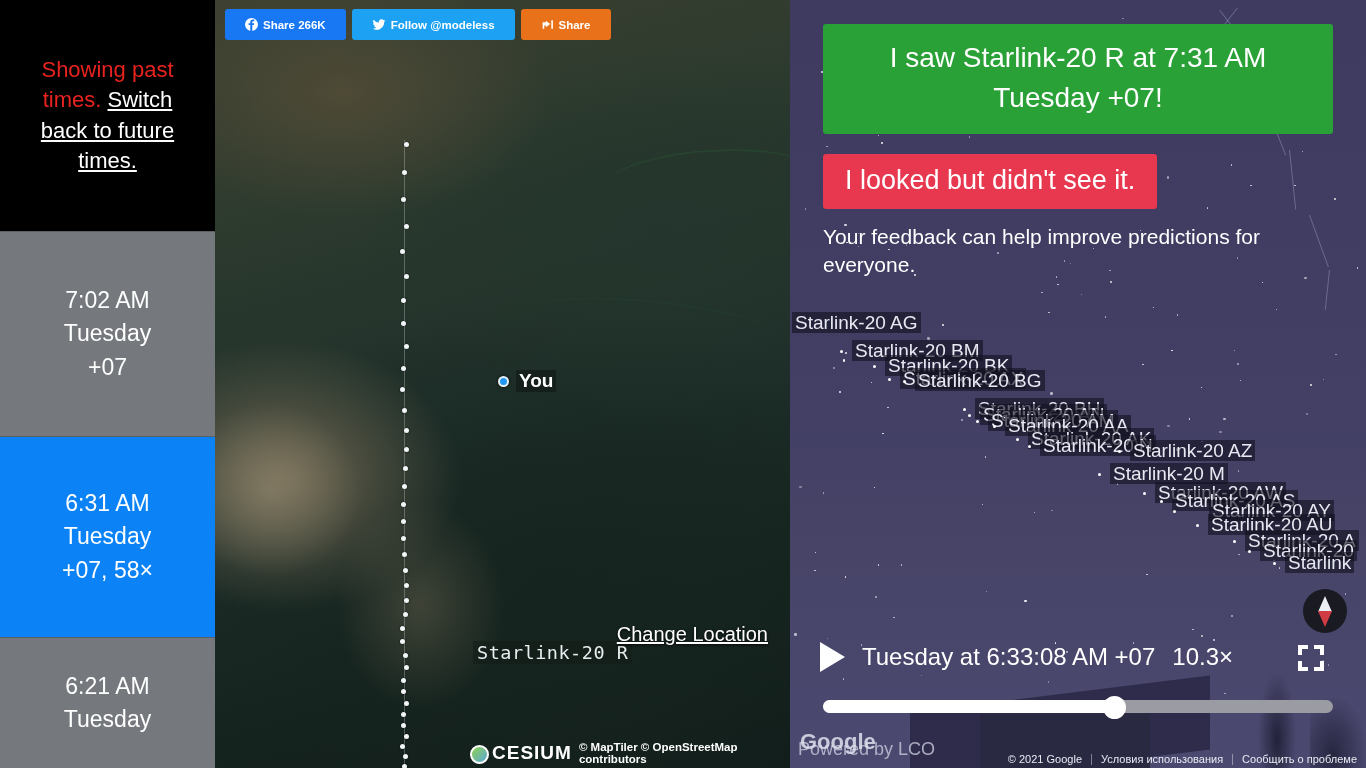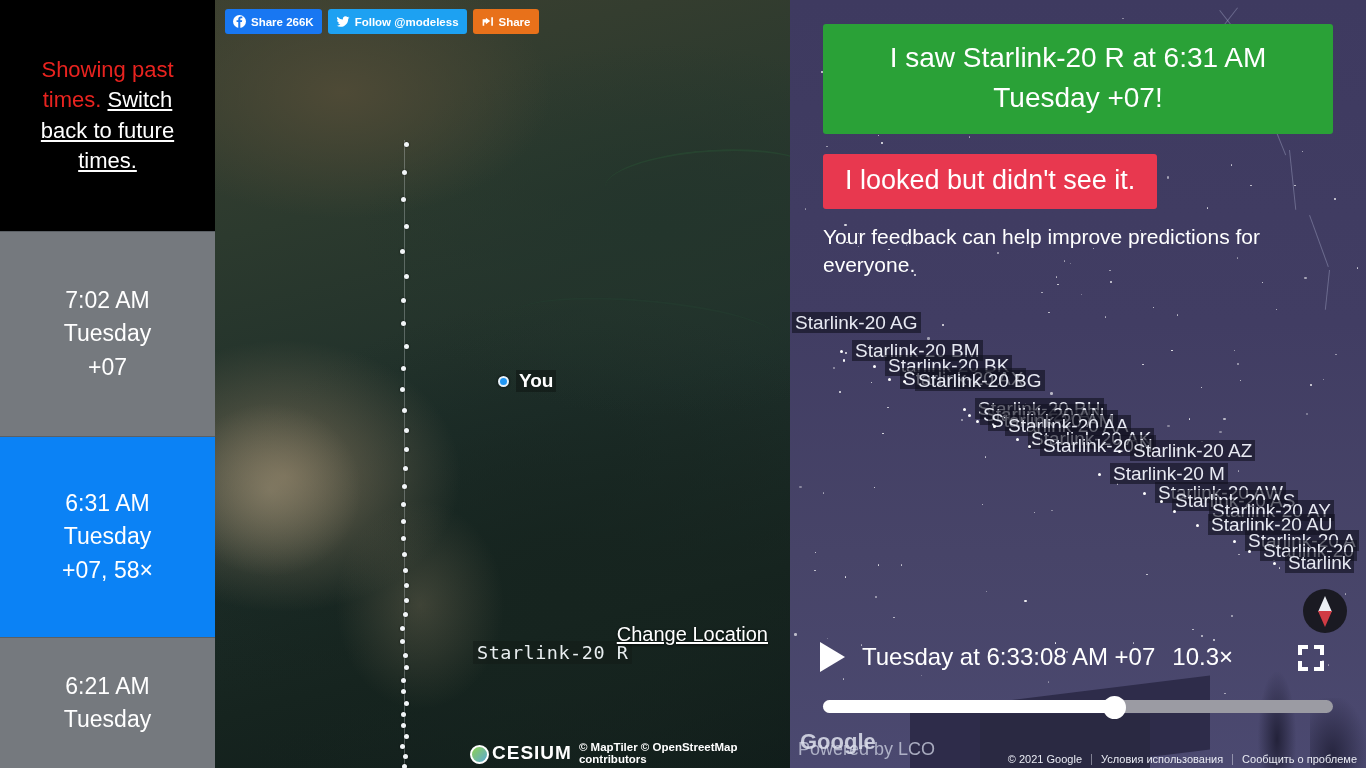--- a/index.html
+++ b/index.html
@@ -86,21 +86,21 @@
     background: radial-gradient(ellipse at 50% 50%, rgba(122,112,88,.4) 0%, rgba(122,112,88,0) 70%);
   }
 
   
   #social-row {
     position: absolute; left: 10px; top: 9px;
     display: flex; gap: 6px; z-index: 6;
   }
   .social-btn {
     display: flex; align-items: center; gap: 5px;
-    height: 25px; padding: 0 8px;
+    height: 31px; padding: 0 20px;
     border-radius: 3px;
     font-size: 11.5px; font-weight: bold;
     color: #fff; cursor: pointer;
     white-space: nowrap;
   }
   .social-btn .sb-ico { display: flex; align-items: center; }
   #fb-share  { background: #1877f2; }
   #tw-follow { background: #1da1f2; }
   #gen-share { background: #e8711a; }
 
@@ -666,21 +666,21 @@
         <div class="constline" style="left: 540px; top: 270px; width: 40px; transform: rotate(96deg);"></div>
         <div class="constline" style="left: 448px; top: 8px; width: 60px; transform: rotate(128deg);"></div>
       </div>
 
     <div class="silhouette" id="bld-1"></div>
     <div class="silhouette" id="bld-2"></div>
     <div class="silhouette" id="tree-1"></div>
     <div class="silhouette" id="tree-2"></div>
 
     <div id="feedback-area">
-      <div id="saw-btn">I saw Starlink-20 R at 6:31 AM Tuesday +07!</div>
+      <div id="saw-btn">I saw Starlink-20 R at 7:31 AM Tuesday +07!</div>
       <div id="nosee-btn">I looked but didn't see it.</div>
       <div id="feedback-note">Your feedback can help improve predictions for everyone.</div>
     </div>
 
     <div id="sky-labels">
         <div class="sky-sat" style="left: 2px; top: 312px;"><span class="slbl">Starlink-20 AG</span></div>
         <div class="sky-sat" style="left: 62px; top: 340px;"><span class="sdot"></span><span class="slbl">Starlink-20 BM</span></div>
         <div class="sky-sat" style="left: 95px; top: 355px;"><span class="sdot"></span><span class="slbl">Starlink-20 BK</span></div>
         <div class="sky-sat" style="left: 110px; top: 368px;"><span class="sdot"></span><span class="slbl">Starlink-20 AX</span></div>
         <div class="sky-sat" style="left: 125px; top: 370px;"><span class="sdot"></span><span class="slbl">Starlink-20 BG</span></div>

